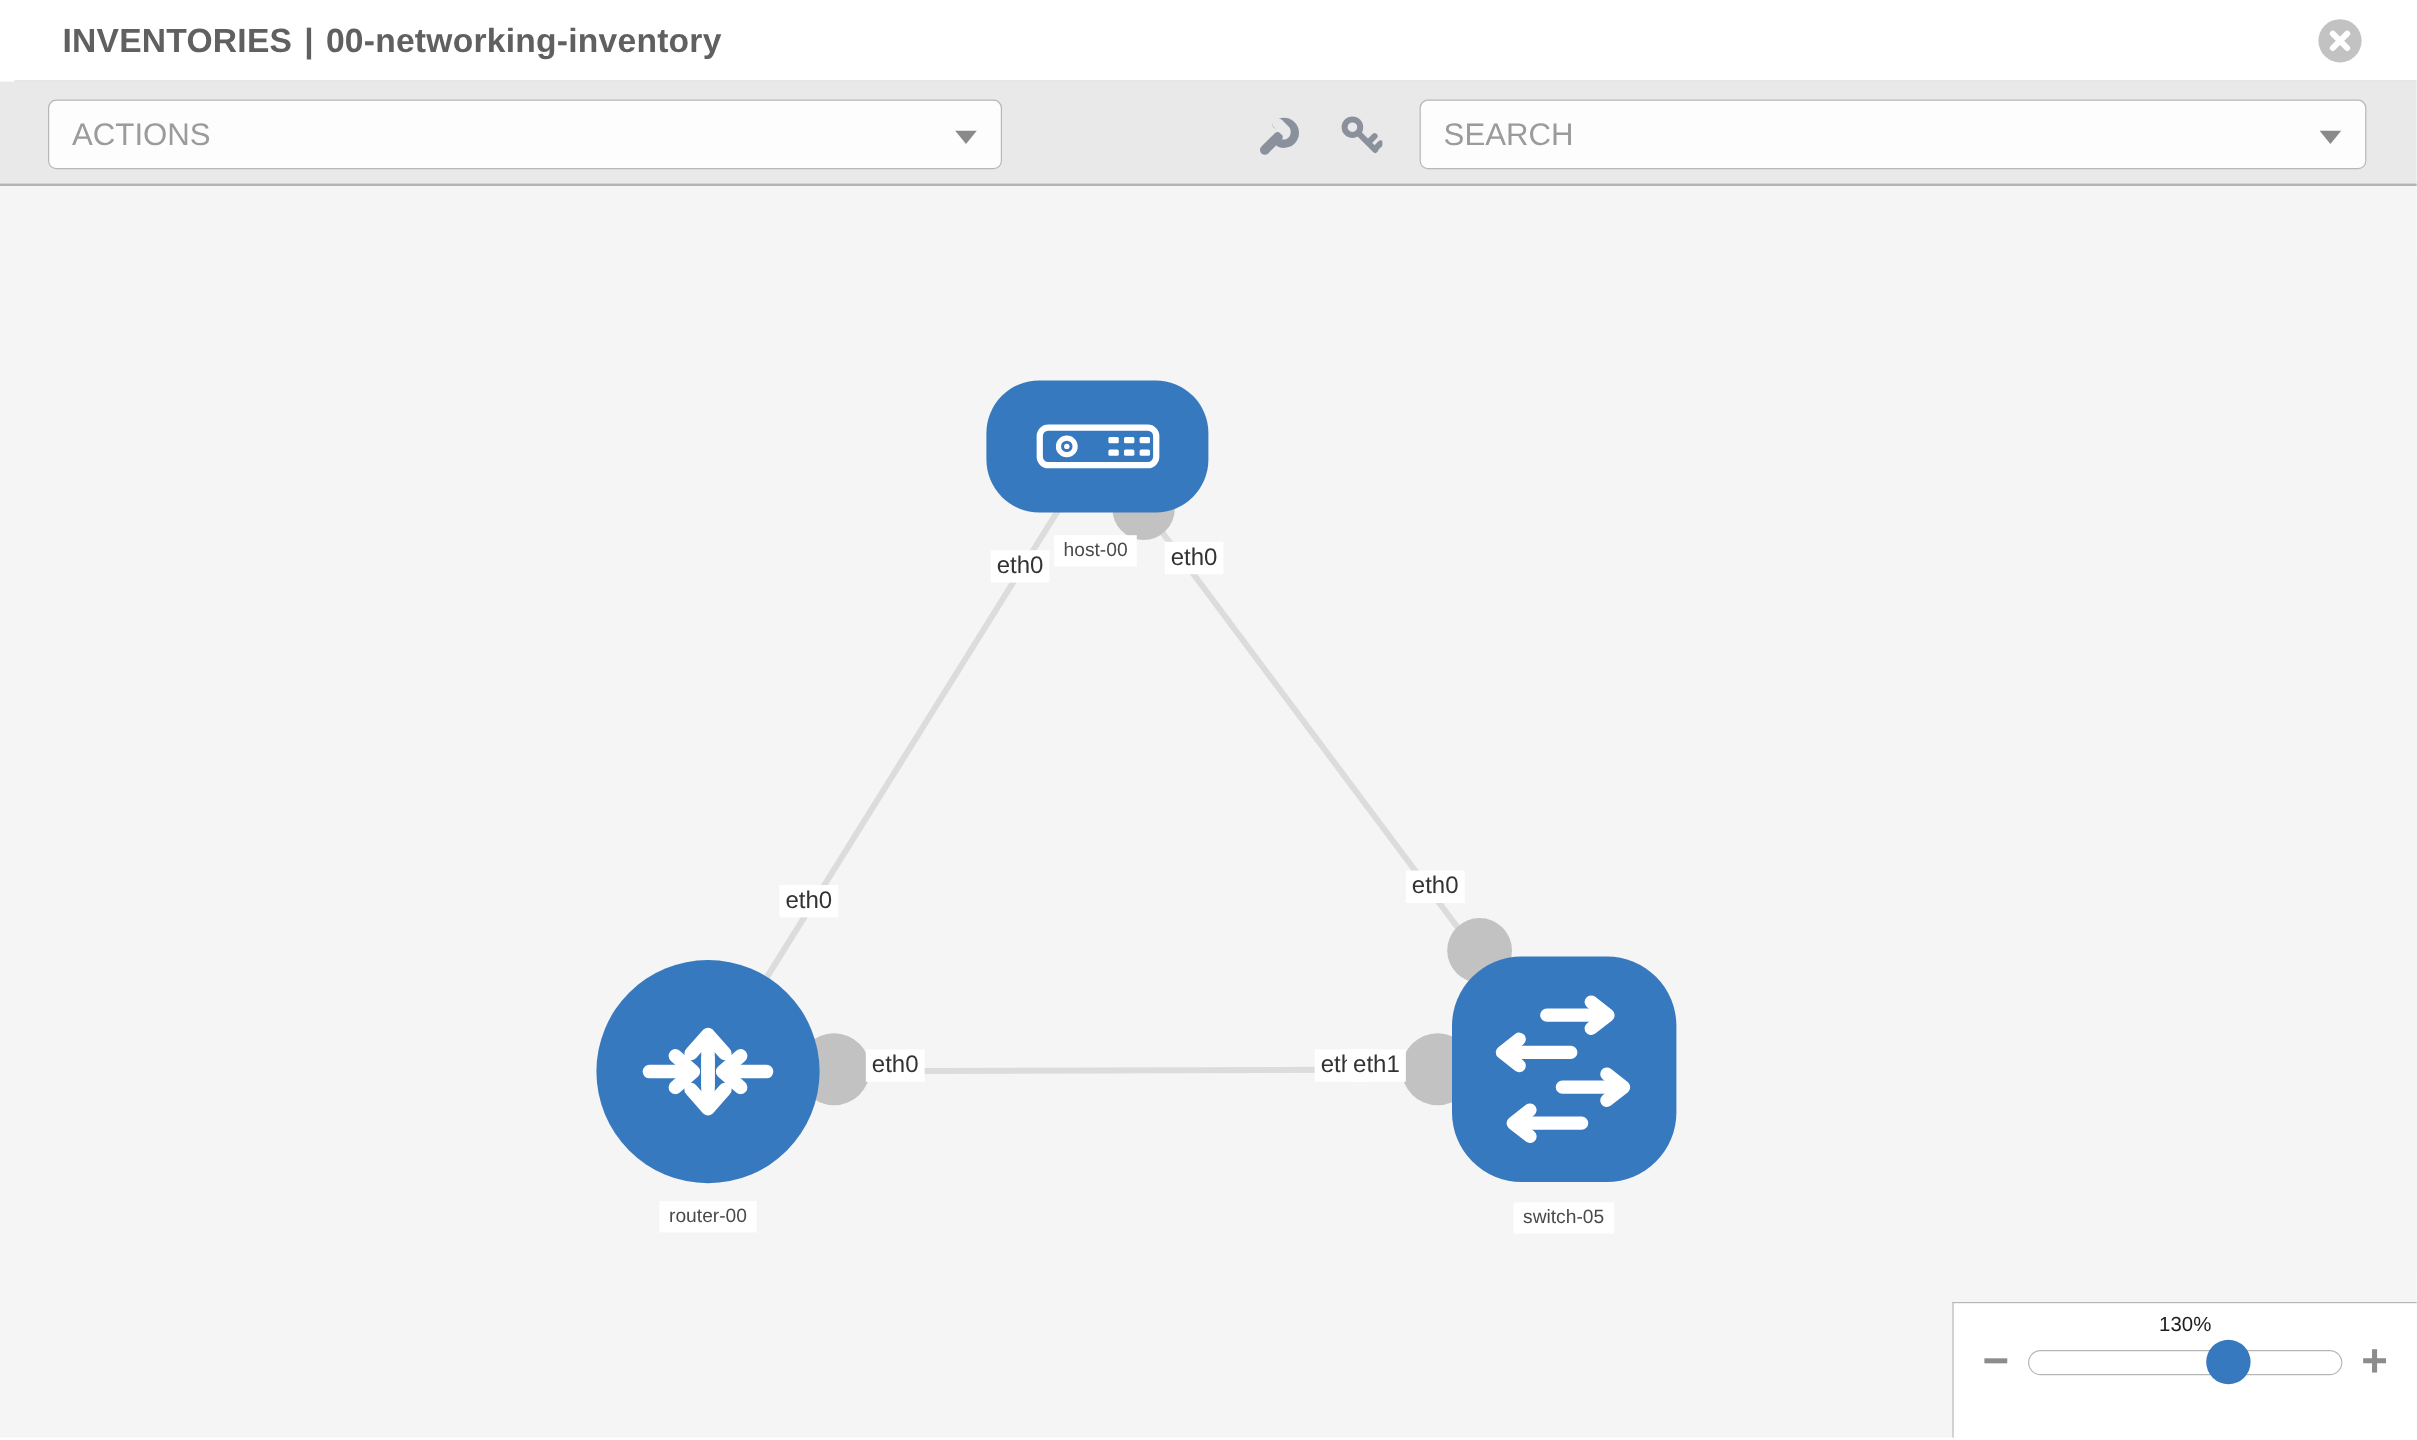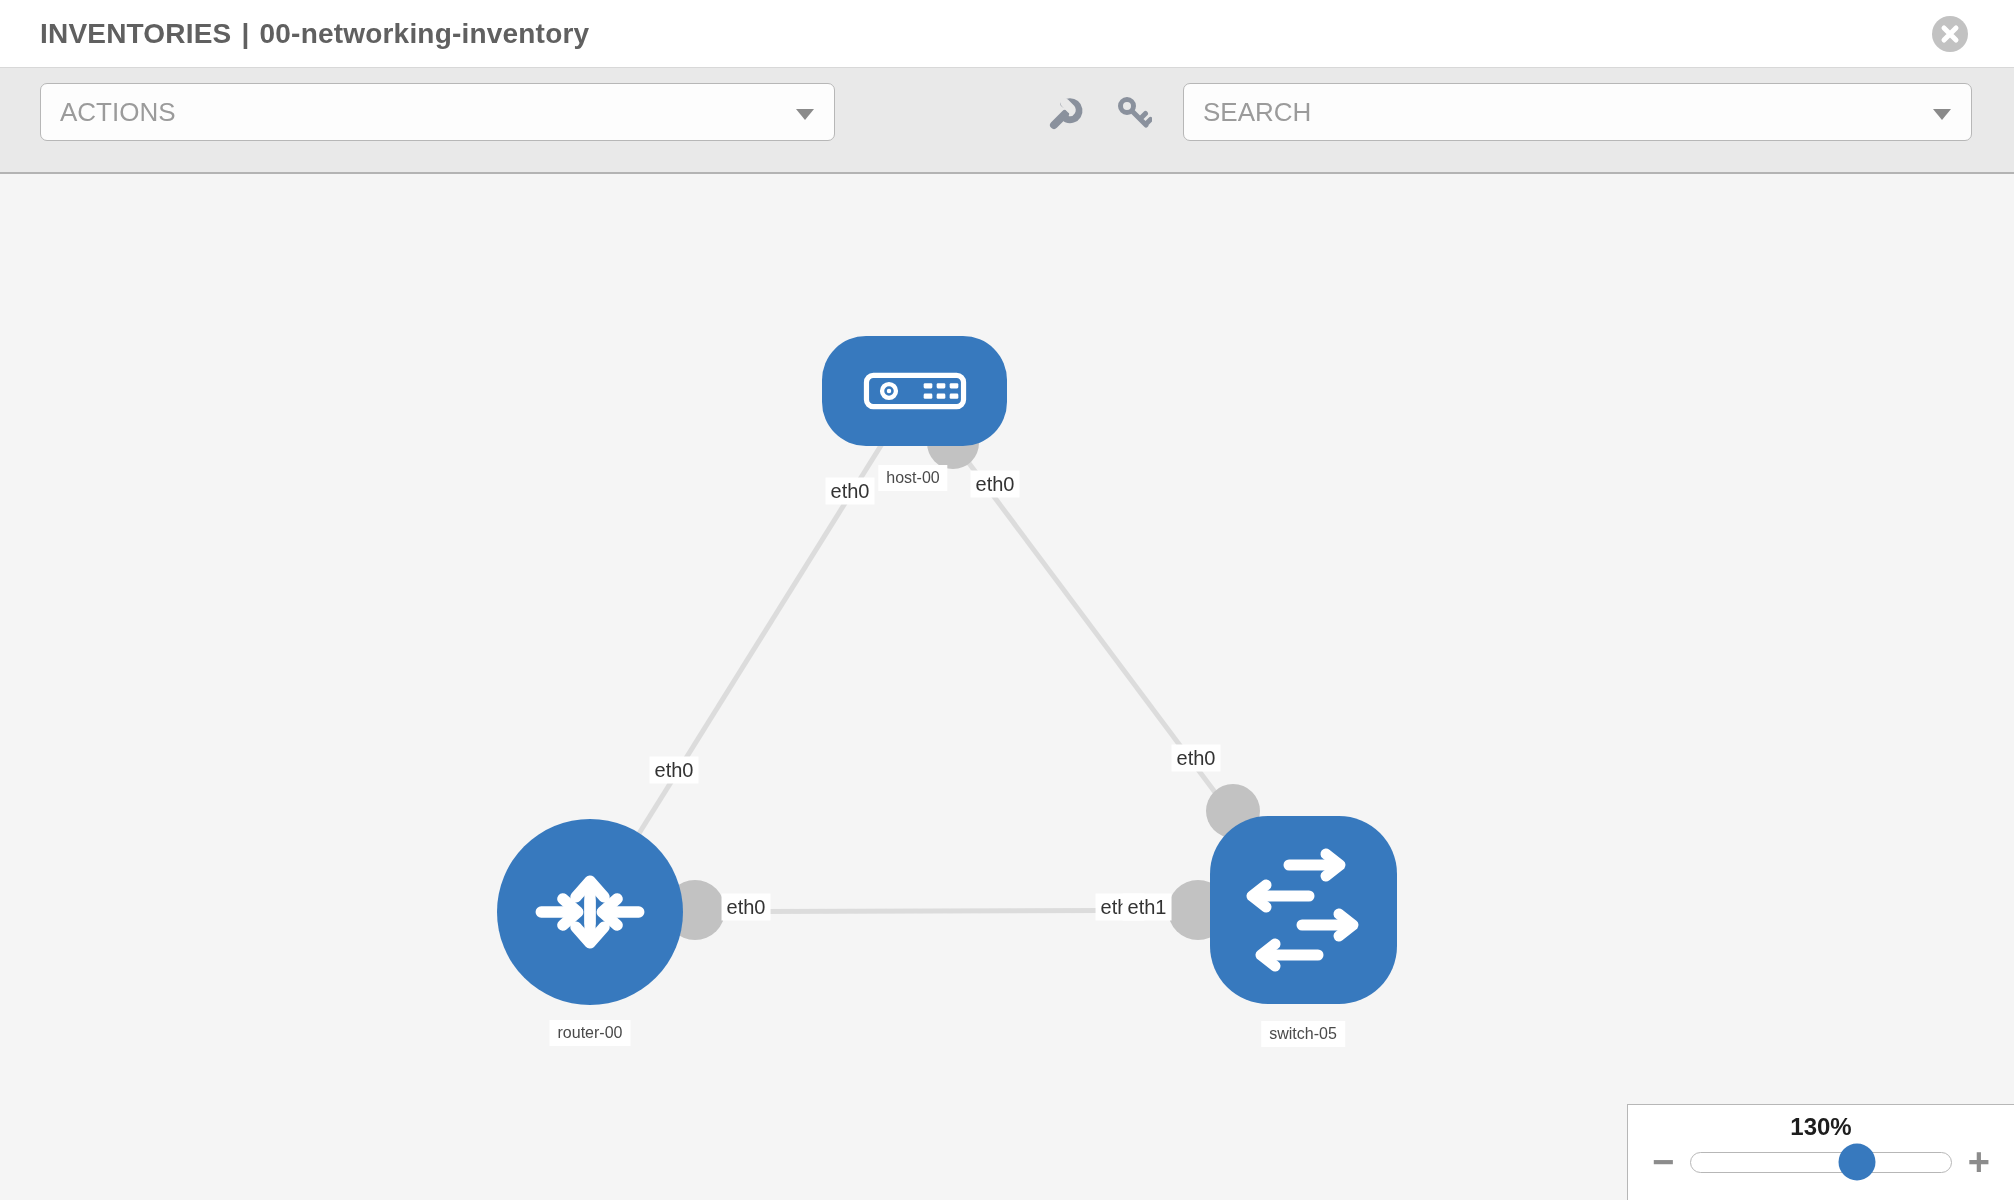--- a/index.html
+++ b/index.html
@@ -1,29 +1,29 @@
 <!DOCTYPE html>
 <html><head>
 <meta charset="utf-8">
 <style>
   * { margin:0; padding:0; box-sizing:border-box; }
   html,body { width:2014px; height:1200px; overflow:hidden;
               font-family:"Liberation Sans", sans-serif; background:#fff; }
 
   
-  .hdr { position:relative; height:68px; background:#fff; border-bottom:1px solid #d8d8d8; }
+  .hdr { position:relative; height:68px; background:#fff; border-bottom:1px solid #d8d8d8;margin-left:12px; }
   .hdr-title { position:absolute; left:40px; top:50%; transform:translateY(-50%);
                font-size:28px; font-weight:bold; color:#606060; letter-spacing:.2px; }
   .hdr-title .sep { padding:0 10px; }
   .close-btn { position:absolute; right:46px; top:16px; width:36px; height:36px;
                border-radius:50%; background:#c2c2c2; display:flex; align-items:center;
                justify-content:center; cursor:pointer; }
 
   
-  .tbar { position:relative; height:106px; background:#e9e9e9; border-bottom:2px solid #b3b3b3; }
+  .tbar { position:relative; height:87px; background:#e9e9e9; border-bottom:2px solid #b3b3b3; }
   .select-box { position:absolute; top:15px; height:58px; background:#fdfdfd;
                 border:1px solid #b7b7b7; border-radius:7px; font-size:26px; color:#9b9b9b;
                 line-height:56px; padding-left:19px; cursor:pointer; }
   .select-box .caret { position:absolute; right:20px; top:25px; width:0; height:0;
                 border-left:9px solid transparent; border-right:9px solid transparent;
                 border-top:11px solid #8a8a8a; }
   .actions-box { left:40px; width:795px; }
   .search-box  { left:1183px; width:789px; }
   .tool-icon { position:absolute; top:27px; width:36px; height:36px; cursor:pointer; }
   .wrench-pos { left:1048px; } .key-pos { left:1116px; }
@@ -38,21 +38,21 @@
   .node-switch { left:1210px; top:642px; width:187px; height:188px; border-radius:58px; }
 
   .chip { position:absolute; background:#fff; color:#4a4a4a; white-space:nowrap;
           transform:translate(-50%,-50%); }
   .node-label { font-size:16px; padding:4px 8px; }
   .eth-label  { font-size:20px; color:#333; padding:2px 5px; }
 
   
   .zoom-panel { position:absolute; left:1627px; top:930px; width:387px; height:113px;
                 background:#fff; border-left:1px solid #b7b7b7; border-top:1px solid #b7b7b7; }
-  .zoom-level { text-align:center; margin-top:8px; font-size:24px; color:#1d1d1d;font-weight:bold; }
+  .zoom-level { text-align:center; margin-top:8px; font-size:17px; color:#1d1d1d; }
   .zoom-row { display:flex; align-items:center; padding:6px 24px 0 24px; }
   .zoom-minus,.zoom-plus { font-size:38px; font-weight:bold; color:#8c8c8c;
                 line-height:30px; cursor:pointer; }
   .zoom-track { position:relative; flex:1; height:21px; margin:0 16px;
                 border:1px solid #b7b7b7; border-radius:11px; background:#fff; cursor:pointer; }
   .zoom-thumb { position:absolute; left:64%; top:50%; transform:translate(-50%,-50%);
                 width:37px; height:37px; border-radius:50%; background:#3779be; cursor:grab; }
 </style>
 </head>
 <body>

